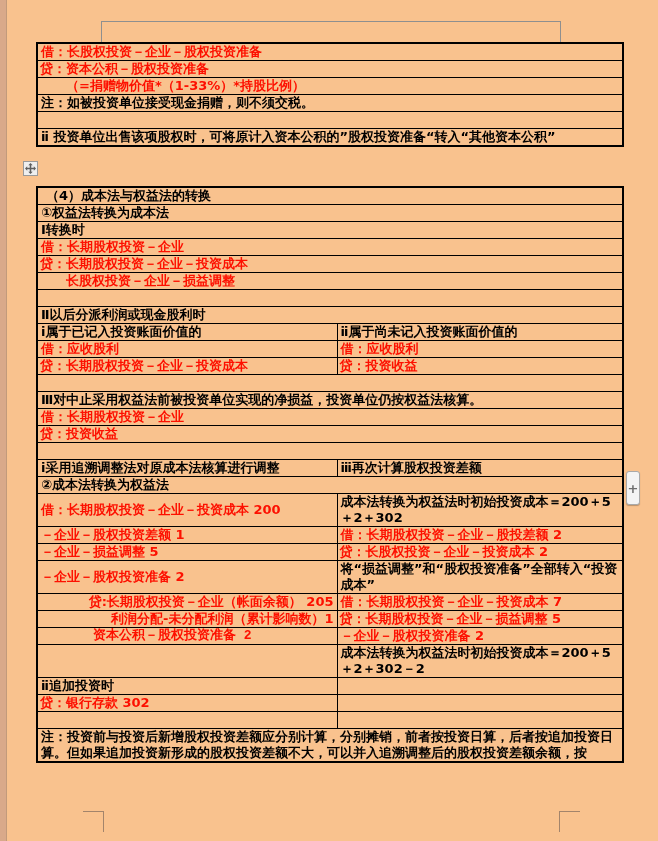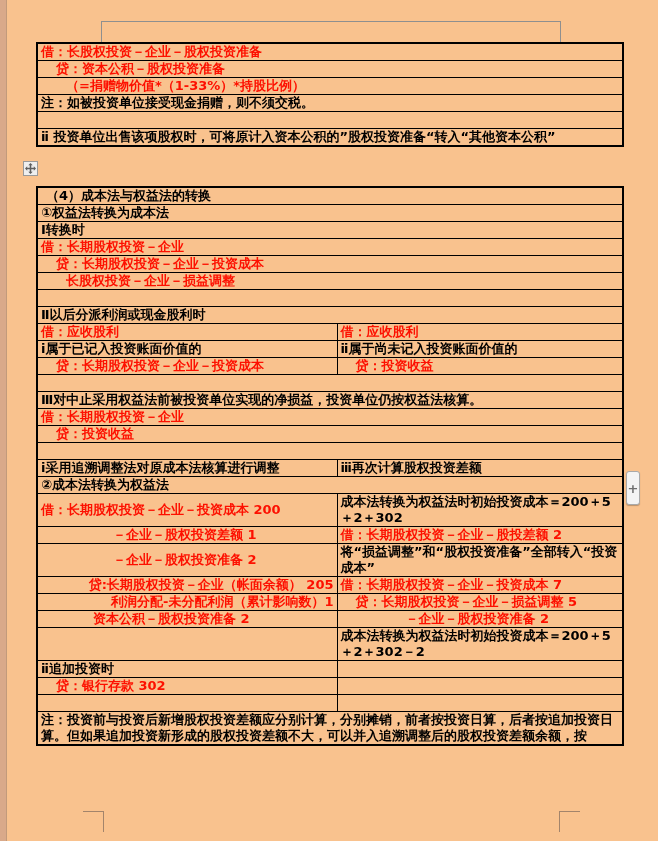--- a/index.html
+++ b/index.html
@@ -8,25 +8,25 @@
   .strip{position:absolute;left:0;top:0;width:6px;height:841px;background:var(--strip,#d9a98a);border-right:1px solid var(--stripedge,#c29a7b);}
   .deco-h{position:absolute;left:101px;top:21px;width:460px;height:1px;background:var(--boundary,#8f8f8f);}
   .deco-v1{position:absolute;left:101px;top:21px;width:1px;height:21px;background:var(--boundary,#8f8f8f);}
   .deco-v2{position:absolute;left:560px;top:21px;width:1px;height:21px;background:var(--boundary,#8f8f8f);}
   .handle{position:absolute;left:23px;top:161px;width:15px;height:15px;background:#efefef;border:1px solid #9a9a9a;display:flex;align-items:center;justify-content:center;cursor:move;box-sizing:border-box;}
   table{border-collapse:collapse;table-layout:fixed;border:2px solid var(--border,#000);}
   .t1{position:absolute;left:36px;top:42px;width:586px;border-radius:14px;}
   .t2{position:absolute;left:36px;top:186px;width:586px;border-radius:23px;}
   td{border:1px solid var(--border,#000);font-size:13px;line-height:16px;height:16px;padding:0 3px;color:var(--black,#000);vertical-align:middle;overflow:hidden;word-break:break-all;}
   td.red{color:var(--red,#fd1000);}
-  .i1{padding-left:18px;}
+  .i1{padding-left:2px;}
   .i3{padding-left:28px;}
-  .i4{padding-left:55px;}
+  .i4{padding-left:55px;font-family:Liberation Mono, monospace;}
   .pl8{padding-left:8px;}
-  .ar{text-align:center;padding-right:8px;}
+  .ar{text-align:left;padding-right:8px;}
   .ar2{text-align:right;padding-right:3px;margin-left:20px;}
   .plusbtn{position:absolute;left:626px;top:471px;width:14px;height:34px;background:#f4f4f4;border:1px solid #a9a9a9;border-radius:3px;color:#6f6f6f;font-size:13px;display:flex;align-items:center;justify-content:center;box-shadow:0 1px 1px rgba(0,0,0,.25);cursor:pointer;box-sizing:border-box;}
   .cml{position:absolute;left:83px;top:811px;width:20px;height:20px;border-top:1px solid var(--crop,#a3846b);border-right:1px solid var(--crop,#a3846b);}
   .cmr{position:absolute;left:559px;top:811px;width:20px;height:20px;border-top:1px solid var(--crop,#a3846b);border-left:1px solid var(--crop,#a3846b);}
 </style>
 </head>
 <body>
 
 <div class="page">
   <div class="strip"></div>
@@ -93,26 +93,26 @@
     <tr>
           <td colspan="2" class="red i3">长股权投资－企业－损益调整</td>
         </tr>
     <tr>
           <td colspan="2"></td>
         </tr>
     <tr>
           <td colspan="2">Ⅱ以后分派利润或现金股利时</td>
         </tr>
     <tr>
+      <td>ⅰ属于已记入投资账面价值的</td>
+      <td>ⅱ属于尚未记入投资账面价值的</td>
+    </tr>
+    <tr>
       <td class="red">借：应收股利</td>
       <td class="red">借：应收股利</td>
-    </tr>
-    <tr>
-      <td>ⅰ属于已记入投资账面价值的</td>
-      <td>ⅱ属于尚未记入投资账面价值的</td>
     </tr>
     <tr>
       <td class="red i1">贷：长期股权投资－企业－投资成本</td>
       <td class="red i1">贷：投资收益</td>
     </tr>
     <tr>
           <td colspan="2"></td>
         </tr>
     <tr>
           <td colspan="2">Ⅲ对中止采用权益法前被投资单位实现的净损益，投资单位仍按权益法核算。</td>
@@ -133,20 +133,24 @@
     <tr>
           <td colspan="2">②成本法转换为权益法</td>
         </tr>
     <tr>
       <td class="red">借：长期股权投资－企业－投资成本 200</td>
       <td>成本法转换为权益法时初始投资成本＝200＋5＋2＋302</td>
     </tr>
     <tr>
       <td class="red ar">－企业－股权投资差额 1</td>
       <td class="red">借：长期股权投资－企业－股投差额 2</td>
+    </tr>
+    <tr>
+      <td class="red ar">－企业－损益调整 5</td>
+      <td class="red i1">贷：长股权投资－企业－投资成本 2</td>
     </tr>
     <tr>
       <td class="red ar">－企业－股权投资准备 2</td>
       <td>将“损益调整”和“股权投资准备”全部转入“投资成本”</td>
     </tr>
     <tr>
       <td class="red ar2">贷:长期股权投资－企业（帐面余额） 205</td>
       <td class="red">借：长期股权投资－企业－投资成本 7</td>
     </tr>
     <tr>

